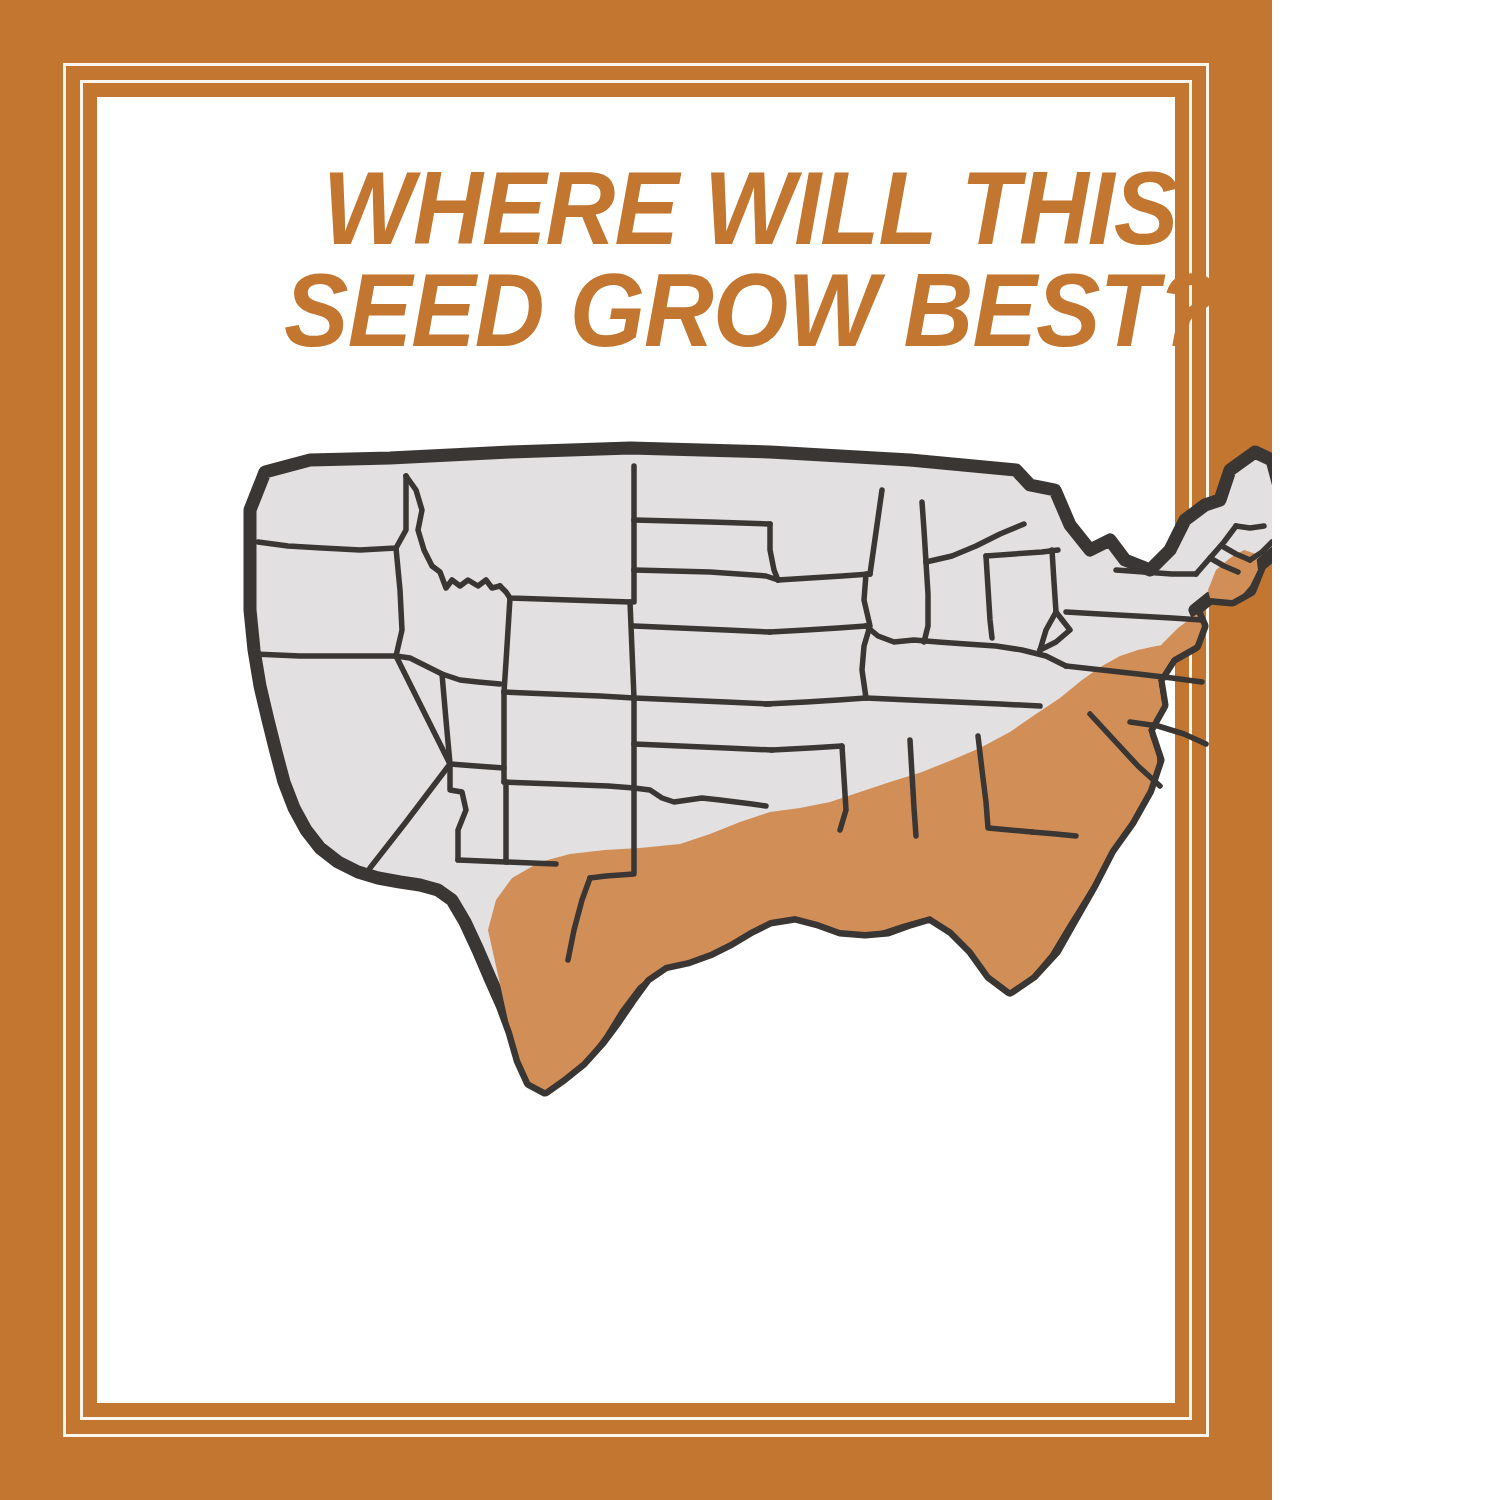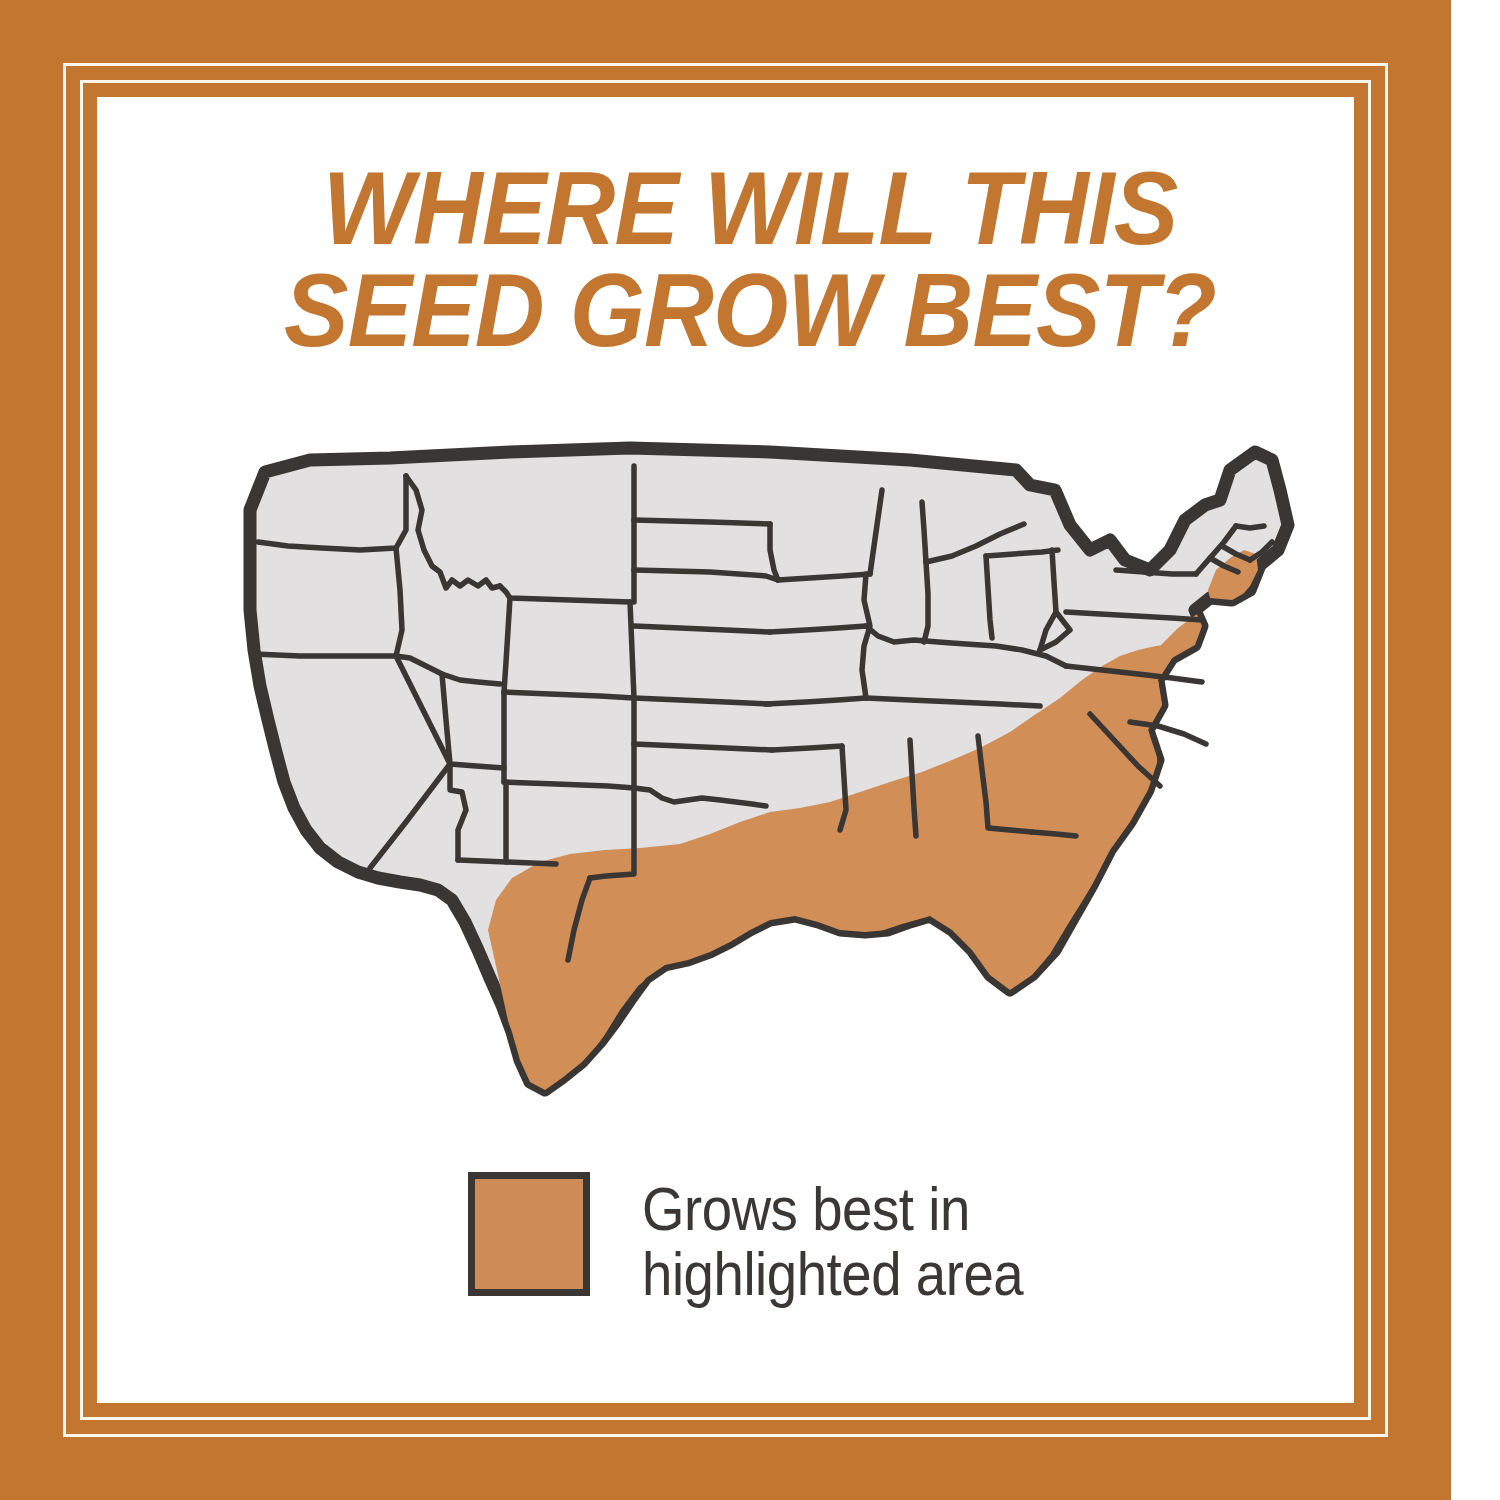--- a/index.html
+++ b/index.html
@@ -2,21 +2,21 @@
 <html><head>
 <meta charset="utf-8">
 <style>
   html, body {
     margin: 0;
     padding: 0;
     background: #ffffff;
   }
   #page {
     position: relative;
-    width: 1451px;
+    width: 1272px;
     height: 1500px;
     overflow: hidden;
     font-family: "Liberation Sans", sans-serif;
   }
 
   
   .frame-outer {
     position: absolute;
     inset: 0;
     background: #C2762F;
@@ -269,21 +269,14 @@
 
         <path d="M986,144 L1000,128 L1014,112 L1026,96"></path>
         <path d="M1012,116 L1026,124 L1040,130"></path>
         <path d="M1000,128 L1014,136 L1028,142"></path>
         <path d="M1040,130 L1052,122 L1062,112"></path>
         <path d="M1026,96 L1040,98 L1054,96"></path>
       </g>
     </svg>
   </div>
 
-  <div class="legend">
-    <div class="legend-swatch"></div>
-    <div class="legend-text">
-      <span>Grows best in</span>
-      <span>highlighted area</span>
-    </div>
-  </div>
 
 </div>
 
 </body></html>

